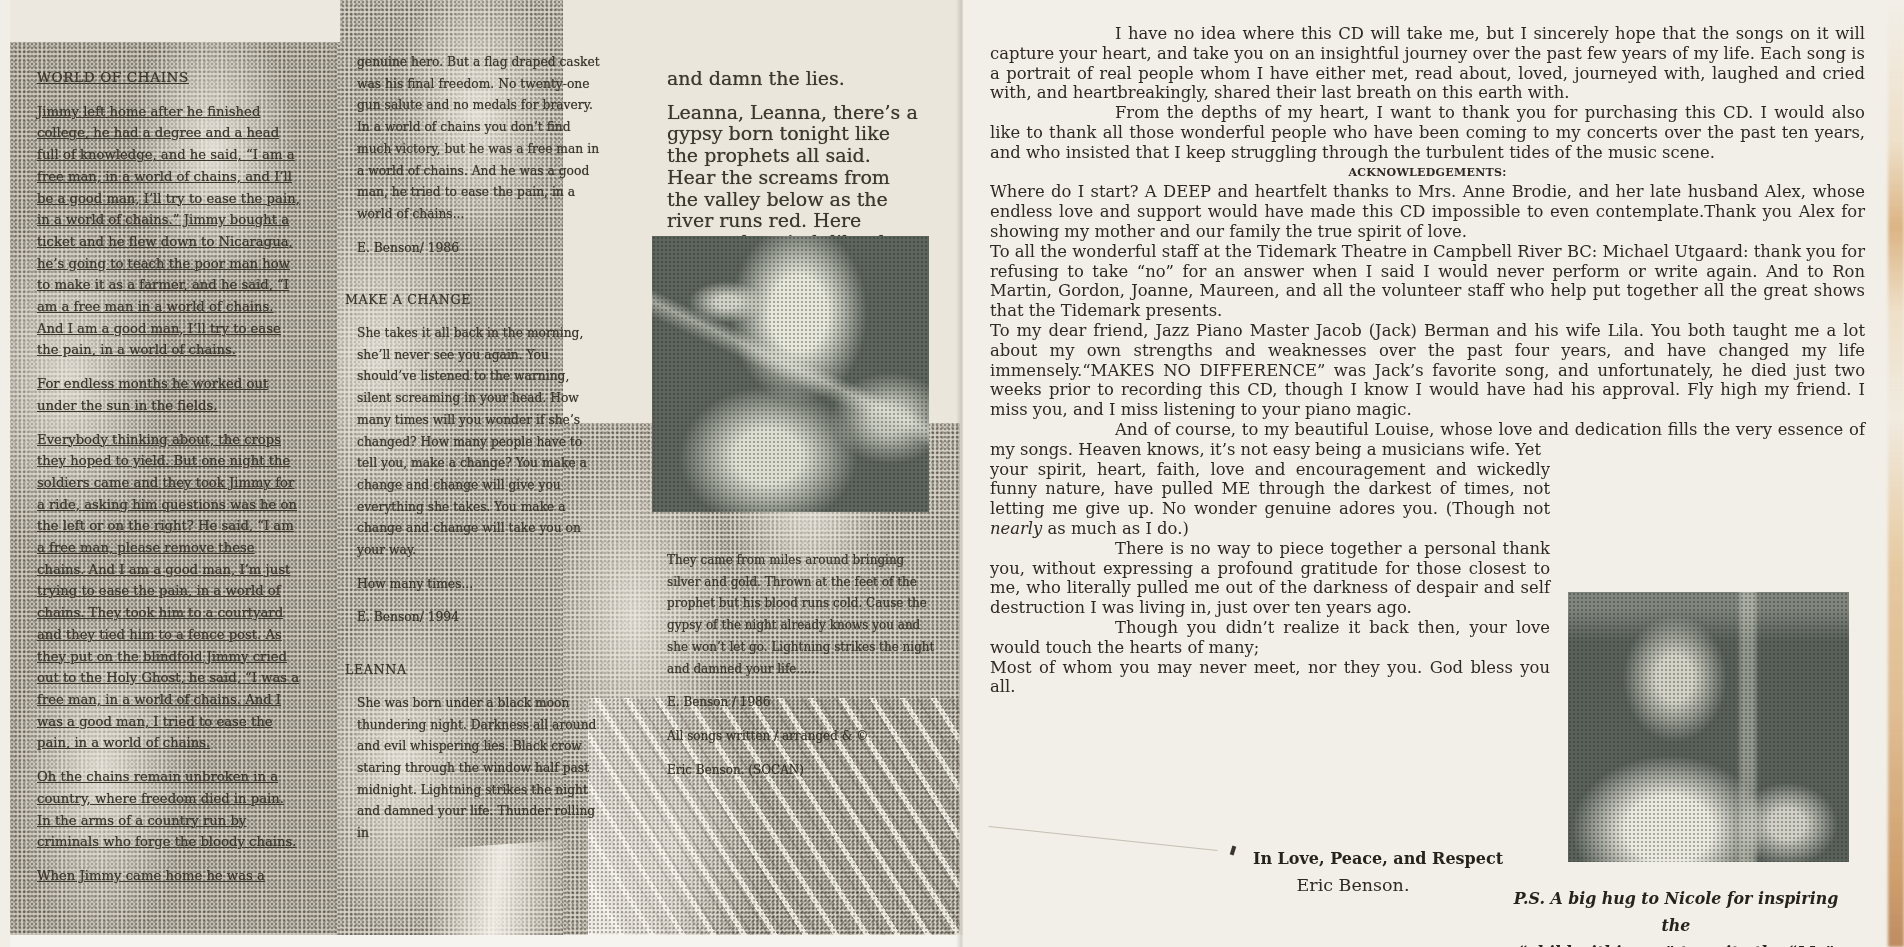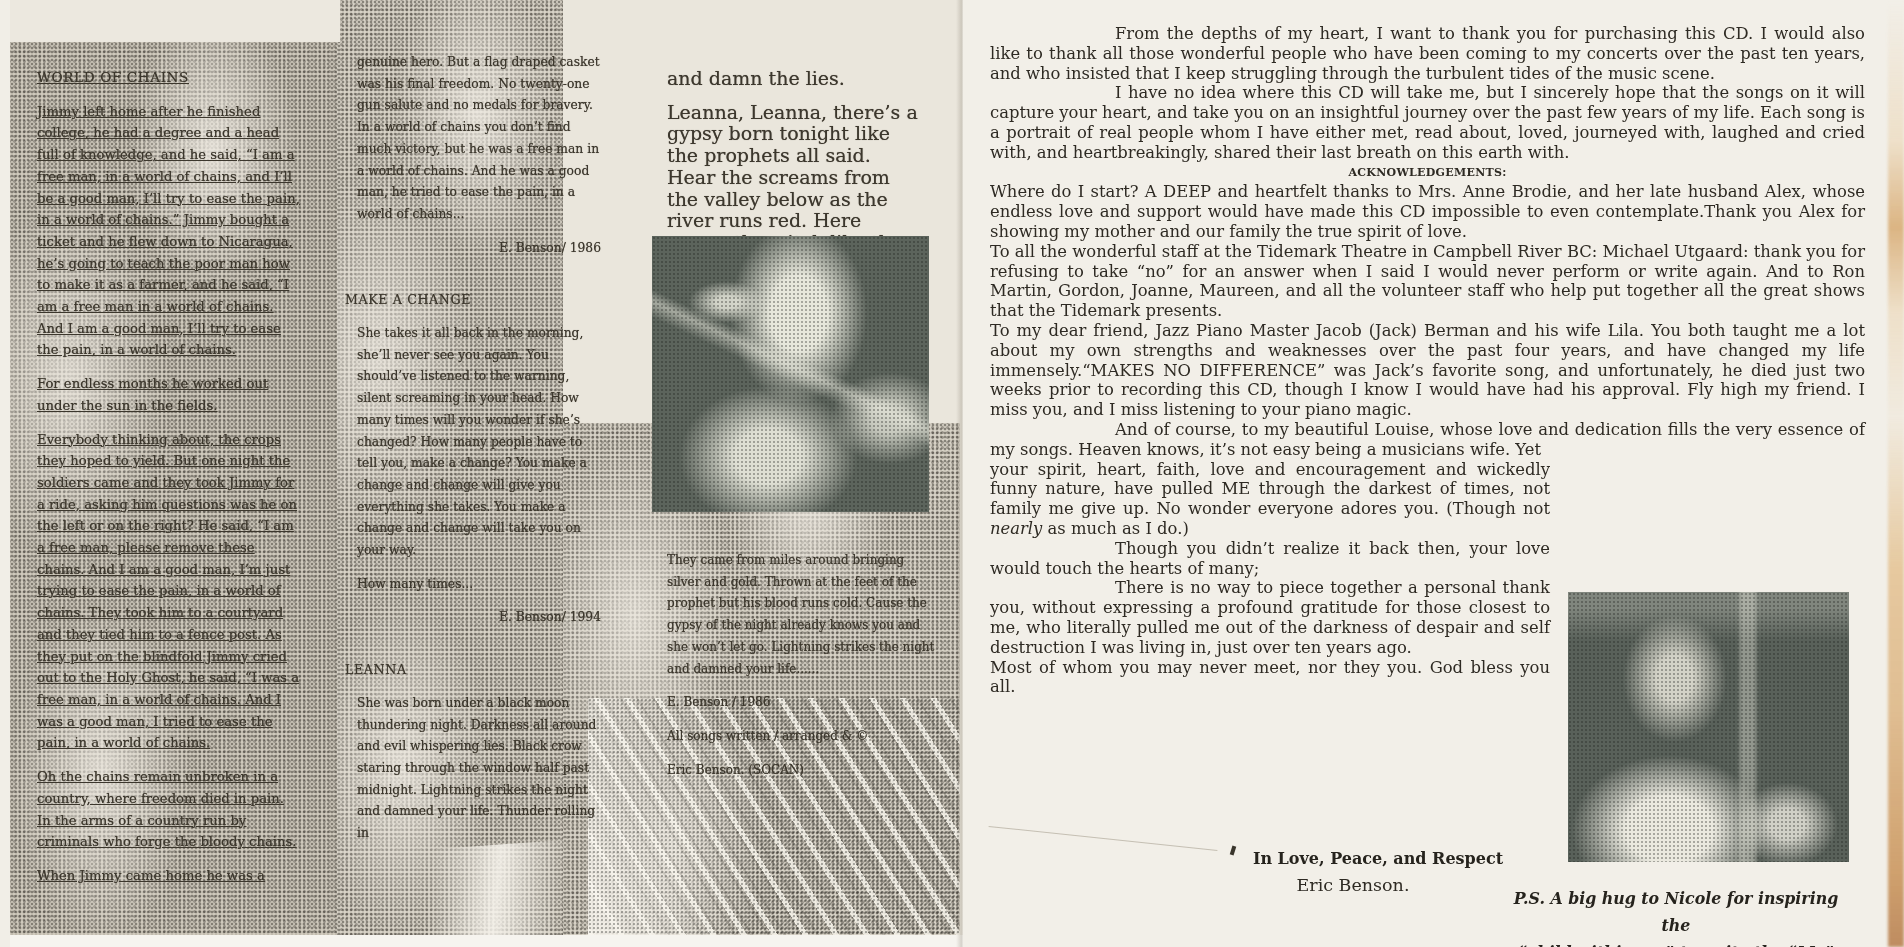--- a/index.html
+++ b/index.html
@@ -61,21 +61,21 @@
 
   
   .lyr{position:absolute;color:#3c372d;text-shadow:0 0 .7px rgba(70,64,52,.75);}
   .lyr p{margin:12px;}
   .col1{left:25px;top:55px;width:287px;font-size:13.2px;line-height:21.7px;text-decoration:underline;}
   .col2{left:345px;top:40px;width:268px;font-size:12.3px;line-height:21.7px;}
   .col3a{left:655px;top:56px;width:280px;font-size:19px;line-height:21.7px;}
   .col3b{left:655px;top:538px;width:292px;font-size:12px;line-height:21.7px;}
   .song-title{letter-spacing:.6px;margin:0 0 10px 0;font-weight:normal;font-size:1.03em;}
   .song-title.mid{margin:30px 0 8px 0;}
-  .credit{margin-top:6px;text-align:right;}
+  .credit{margin-top:6px;}
   .rights{margin-top:18px;}
 
   
   .rp-text{position:absolute;left:27px;top:24px;width:875px;
     font-size:16.4px;line-height:19.8px;color:#2e2a23;text-align:justify;}
   .rp-text p{margin:0;}
   .indent{text-indent:125px;}
   .narrow{width:560px;}
   .ack{ text-align:center;font-weight:bold;font-size:11px;margin:3px 0 3px 0;letter-spacing:.3px;}
   .closing{position:absolute;left:250px;top:849px;width:330px;text-align:center;
@@ -147,30 +147,30 @@
     </div>
 
     <div class="edge-bottom"></div>
     <div class="edge-left"></div>
   </div>
 
   <div class="page-fold"></div>
 
   <div class="right-page">
     <div class="rp-text">
+      <p class="indent">I have no idea where this CD will take me, but I sincerely hope that the songs on it will capture your heart, and take you on an insightful journey over the past few years of my life. Each song is a portrait of real people whom I have either met, read about, loved, journeyed with, laughed and cried with, and heartbreakingly, shared their last breath on this earth with.</p>
       <p class="indent">From the depths of my heart, I want to thank you for purchasing this CD. I would also like to thank all those wonderful people who have been coming to my concerts over the past ten years, and who insisted that I keep struggling through the turbulent tides of the music scene.</p>
-      <p class="indent">I have no idea where this CD will take me, but I sincerely hope that the songs on it will capture your heart, and take you on an insightful journey over the past few years of my life. Each song is a portrait of real people whom I have either met, read about, loved, journeyed with, laughed and cried with, and heartbreakingly, shared their last breath on this earth with.</p>
       <p class="ack">ACKNOWLEDGEMENTS:</p>
       <p>Where do I start? A DEEP and heartfelt thanks to Mrs. Anne Brodie, and her late husband Alex, whose endless love and support would have made this CD impossible to even contemplate.Thank you Alex for showing my mother and our family the true spirit of love.</p>
       <p>To all the wonderful staff at the Tidemark Theatre in Campbell River BC: Michael Utgaard: thank you for refusing to take “no” for an answer when I said I would never perform or write again. And to Ron Martin, Gordon, Joanne, Maureen, and all the volunteer staff who help put together all the great shows that the Tidemark presents.</p>
       <p>To my dear friend, Jazz Piano Master Jacob (Jack) Berman and his wife Lila. You both taught me a lot about my own strengths and weaknesses over the past four years, and have changed my life immensely.“MAKES NO DIFFERENCE” was Jack’s favorite song, and unfortunately, he died just two weeks prior to recording this CD, though I know I would have had his approval. Fly high my friend. I miss you, and I miss listening to your piano magic.</p>
       <p class="indent">And of course, to my beautiful Louise, whose love and dedication fills the very essence of my songs. Heaven knows, it’s not easy being a musicians wife. Yet</p>
-      <p class="narrow"><span>your spirit, heart, faith, love and encouragement and wickedly funny nature, have pulled ME through the darkest of times, not family me give up. No wonder everyone adores you. (Though not </span><i>nearly</i><span> as much as I do.)</span></p>
+      <p class="narrow"><span>your spirit, heart, faith, love and encouragement and wickedly funny nature, have pulled ME through the darkest of times, not letting me give up. No wonder genuine adores you. (Though not </span><i>nearly</i><span> as much as I do.)</span></p>
+      <p class="narrow indent">There is no way to piece together a personal thank you, without expressing a profound gratitude for those closest to me, who literally pulled me out of the darkness of despair and self destruction I was living in, just over ten years ago.</p>
       <p class="narrow indent">Though you didn’t realize it back then, your love would touch the hearts of many;</p>
-      <p class="narrow indent">There is no way to piece together a personal thank you, without expressing a profound gratitude for those closest to me, who literally pulled me out of the darkness of despair and self destruction I was living in, just over ten years ago.</p>
       <p class="narrow">Most of whom you may never meet, nor they you. God bless you all.</p>
     </div>
 
     <div class="photo photo-child"></div>
 
     <div class="ink-speck"></div>
     <div class="scratch"></div>
     <div class="closing">In Love, Peace, and Respect</div>
     <div class="signature">Eric Benson.</div>
     <div class="ps">

